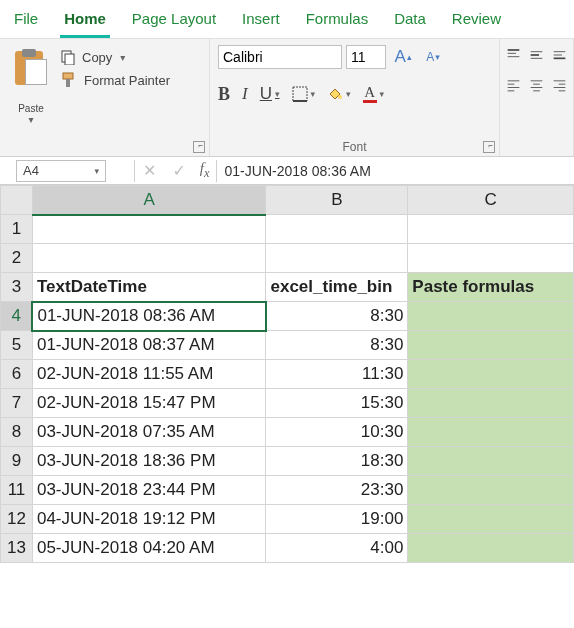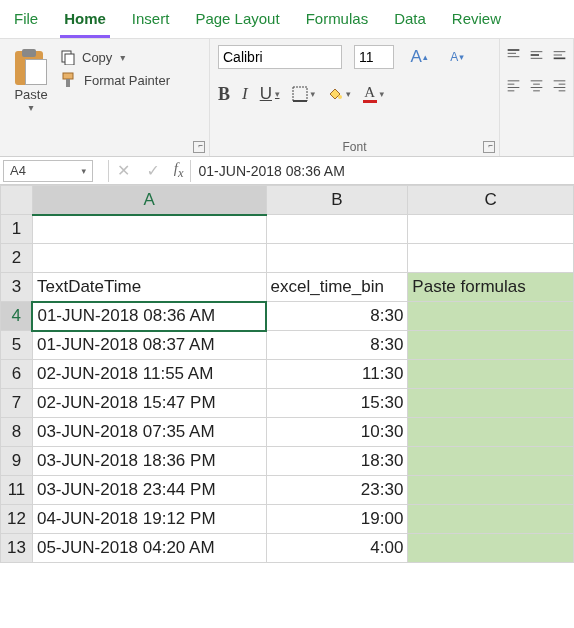--- a/index.html
+++ b/index.html
@@ -1,43 +1,43 @@
 <!DOCTYPE html>
 <html><head>
 <meta charset="utf-8">
 <style>
   * { box-sizing: border-box; margin: 0; padding: 0; }
   body { font-family: "Segoe UI", Arial, sans-serif; font-size: 12px; color: #444; background: #fff; width: 574px; }
   
   .tabs { display: flex; padding: 6px 0 0 10px; background: #fff; border-bottom: 1px solid #e0e0e0; gap: 18px; }
   .tab { font-size: 15px; color: #218a3a; padding: 4px 4px 8px 4px; cursor: pointer; }
-  .tab.active { font-weight: 600; border-bottom: 3px solid #8b5cf6; color: #1a6e2d; }
+  .tab.active { font-weight: 600; border-bottom: 3px solid #14b8a6; color: #1a6e2d; }
   
   .ribbon { display: flex; background: #f3f3f3; border-bottom: 1px solid #d0d0d0; height: 118px; }
   .group { border-right: 1px solid #e0e0e0; position: relative; padding: 4px 6px 18px 6px; }
   .group-label { position: absolute; bottom: 2px; left: 0; right: 0; text-align: center; font-size: 12px; color: #666; }
   .dialog-launcher { position: absolute; bottom: 3px; right: 4px; width: 12px; height: 12px; border: 1px solid #999; font-size: 8px; line-height: 8px; text-align: right; color: #666; padding-right:1px; cursor:pointer; }
   
   .clipboard-group { width: 210px; display: flex; }
   .paste-btn { display: flex; flex-direction: column; align-items: center; width: 50px; padding-top: 6px; cursor: pointer; }
   .paste-icon { width: 32px; height: 36px; position: relative; }
   .paste-icon .board { width: 28px; height: 34px; background: #d89a4a; border-radius: 3px; position: absolute; left: 0; top: 2px; }
   .paste-icon .clip { width: 14px; height: 8px; background: #888; border-radius: 2px; position: absolute; left: 7px; top: 0; }
   .paste-icon .sheet { width: 22px; height: 26px; background: #fff; border: 1px solid #aaa; position: absolute; left: 10px; top: 10px; }
-  .paste-label { font-size: 13px; margin-top: 2px; }
+  .paste-label { font-size: 10px; margin-top: 18px; }
   .paste-arrow { font-size: 10px; color: #666; }
   .clip-stack { display: flex; flex-direction: column; gap: 6px; padding: 6px 0 0 4px; }
   .clip-row { display: flex; align-items: center; gap: 6px; font-size: 13px; cursor: pointer; }
   .clip-row .arrow { font-size: 10px; color: #666; margin-left: 2px; }
   .icon-cut { width:16px; height:16px; }
   .icon-copy { width:16px; height:16px; }
   .icon-brush { width:18px; height:18px; }
   
   .font-group { width: 290px; padding: 6px 8px 18px 8px; }
-  .font-row1 { display: flex; gap: 12px; align-items: center; margin-bottom: 14px; }
+  .font-row1 { display: flex; gap: 4px; align-items: center; margin-bottom: 14px; }
   .font-select { height: 24px; border: 1px solid #c0c0c0; background: #fff; font-size: 14px; padding: 2px 4px; }
   .font-name { width: 124px; }
   .font-size { width: 40px; }
   .font-grow, .font-shrink { width: 26px; height: 24px; display: flex; align-items: center; justify-content: center; color: #4a7fc6; cursor: pointer; }
   .font-grow { font-size: 17px; }
   .font-shrink { font-size: 12px; }
   .sup { font-size: 9px; vertical-align: super; margin-left:1px; }
   
   .font-row2 { display: flex; gap: 12px; align-items: center; }
   .fbtn { height: 22px; display: flex; align-items: center; cursor: pointer; font-size: 17px; color: #444; }
@@ -49,52 +49,52 @@
   .fill-split { display:flex; align-items:center; }
   .fill-icon { width:16px; height:16px; }
   .fontcolor-split { display:flex; flex-direction:column; align-items:center; line-height:1; }
   .fontcolor-bar { width:14px; height:3px; background:#d02020; }
   
   .align-group { width: 74px; padding: 8px 6px; }
   .align-row { display: flex; gap: 8px; margin-bottom: 14px; }
   .align-btn { width:18px; height:16px; cursor:pointer; }
   
   .name-fx-bar { display: flex; align-items: center; height: 28px; border-bottom: 1px solid #d0d0d0; background: #fff; }
-  .name-box { width: 90px; height: 22px; border: 1px solid #c0c0c0; margin: 0 3px; padding: 2px 6px; font-size: 13px; display:flex; align-items:center; justify-content:space-between; }
+  .name-box { width: 90px; height: 22px; border: 1px solid #c0c0c0; margin: 0 16px; padding: 2px 6px; font-size: 13px; display:flex; align-items:center; justify-content:space-between; }
   .name-box .nbarrow { font-size:9px; color:#666; }
   .fx-sep { width: 12px; }
   .fx-cancel, .fx-enter { color: #bfbfbf; padding: 0 8px; font-size: 16px; }
   .fx-label { font-style: italic; font-family: "Times New Roman", serif; font-size: 15px; color: #666; padding: 0 6px; }
   .fx-input { flex: 1; padding: 2px 8px; font-size: 14px; color: #333; }
   .fx-divider { width:1px; height:22px; background:#d0d0d0; }
   
   .sheet { border-collapse: collapse; table-layout: fixed; }
   .sheet td, .sheet th { border: 1px solid #d4d4d4; height: 29px; font-size: 17px; padding: 0 4px; overflow: hidden; white-space: nowrap; color:#222; }
   .corner { width: 32px; background: #e6e6e6; border-right: 1px solid #b0b0b0; border-bottom: 1px solid #b0b0b0; }
   .col-head { background: #e6e6e6; text-align: center; font-weight: normal; color:#555; font-size:15px; }
   .row-head { background: #e6e6e6; text-align: center; font-weight: normal; width: 32px; color:#555; font-size:15px; }
   .col-A { width: 234px; }
   .col-B { width: 142px; }
   .col-C { width: 166px; }
-  .hdr { font-weight: normal; }
+  .hdr { font-weight: bold; }
   .num { text-align: right; }
   .greenfill { background: #c6e0b4; }
   .active-cell { outline: 2px solid #217346; outline-offset: -1px; position:relative; }
   .col-head.sel { background:#d0d0d0; border-bottom:2px solid #217346; }
   .row-head.sel { background:#d0d0d0; border-right:2px solid #217346; }
   .row-head.hl, .col-head.hl { color:#217346; }
 </style>
 </head>
 <body>
 
 <div class="tabs">
   <div class="tab">File</div>
   <div class="tab active">Home</div>
+  <div class="tab">Page Layout</div>
   <div class="tab">Insert</div>
-  <div class="tab">Page Layout</div>
   <div class="tab">Formulas</div>
   <div class="tab">Data</div>
   <div class="tab">Review</div>
 </div>
 
 <div class="ribbon">
 
   <div class="group clipboard-group">
     <div class="paste-btn">
       <div class="paste-icon">

